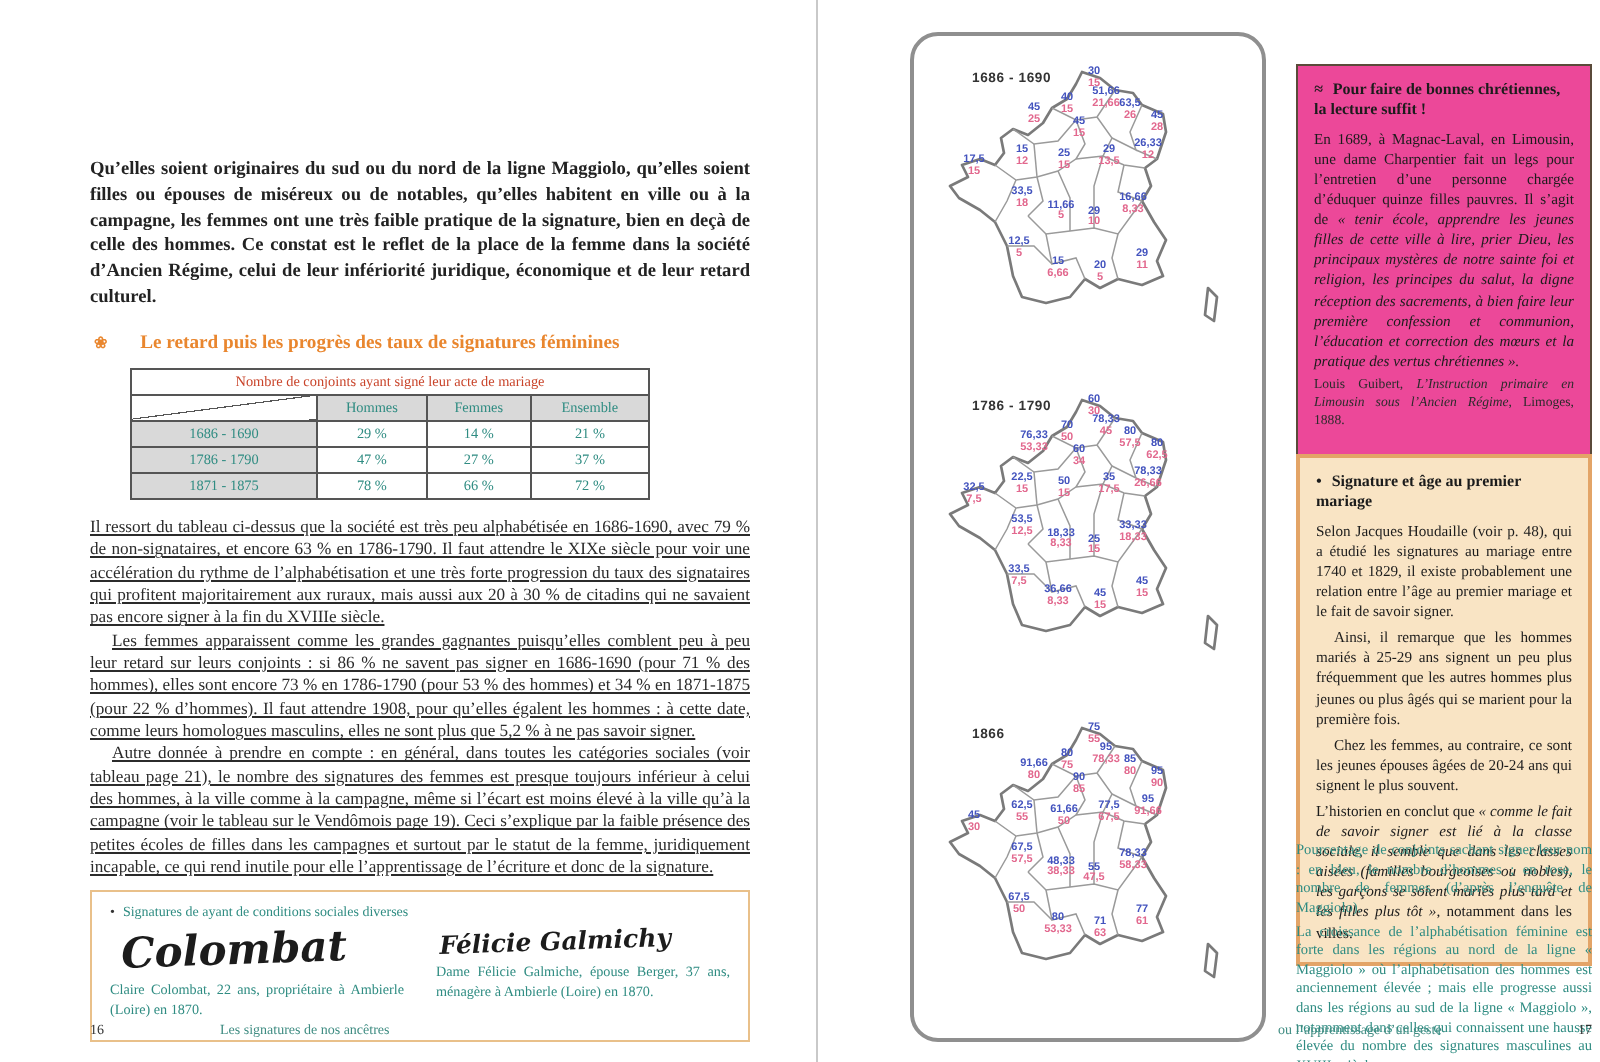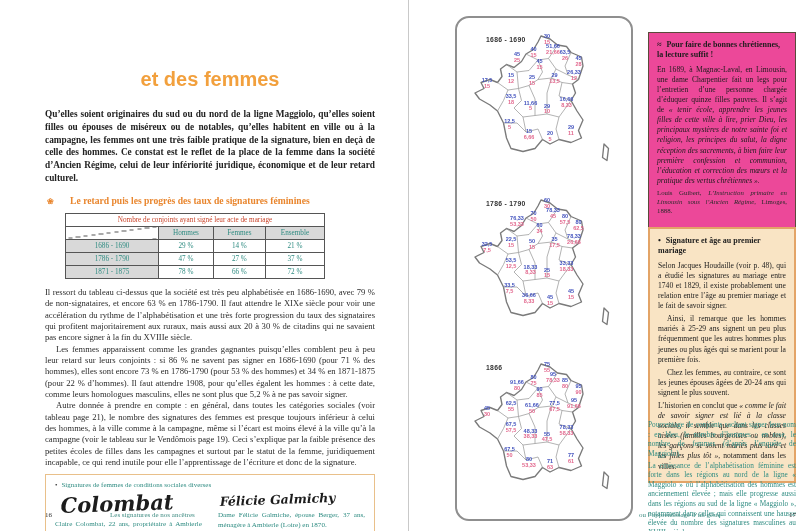--- a/index.html
+++ b/index.html
@@ -13,21 +13,21 @@
   .section-head{color:#E9862E;font-weight:bold;font-size:9.6px;margin:4px 0 7px 2px;}
   .section-head .orn{color:#E9862E;font-size:8px;margin-right:14px;}
   table.sig-table{border-collapse:collapse;width:260px;margin:0 0 8px 20px;font-size:7.2px;}
   table.sig-table td,table.sig-table th{border:1px solid #555;padding:1.5px 2px;text-align:center;height:9px;}
   table.sig-table{border:1.5px solid #444;}
   .tbl-title{color:#C9442A;background:#fff;font-weight:normal;}
   .tbl-colhead{background:#d9d9d9;color:#2F8C82;}
   .tbl-period{background:#d9d9d9;color:#2F8C82;width:88px;}
   .tbl-val{color:#2F8C82;background:#fff;}
   .diag{background:#fff linear-gradient(to bottom right,transparent 48.8%,#555 48.8%,#555 51.2%,transparent 51.2%);}
-  .body-para{font-size:8.6px;line-height:1.32;text-align:justify;margin:0;}
+  .body-para{font-size:8.6px;line-height:1.32;text-align:justify;margin:0;text-decoration:underline;}
   .body-para.indent{text-indent:11px;}
   
   .sig-box{border:1px solid #E9C08A;margin-top:6px;padding:6px 9px 7px 9px;}
   .sig-box-label{font-size:7px;color:#2F8C82;margin-bottom:2px;}
   .sig-box-label .blt{color:#333;margin-right:4px;}
   .sig-grid{display:grid;grid-template-columns:1fr 1fr;column-gap:16px;row-gap:2px;}
   .sig-entry{margin-bottom:3px;}
   .sig-script{font-family:"DejaVu Serif",serif;font-style:italic;font-weight:bold;color:#1c1c1c;
               transform:rotate(-2deg);transform-origin:left bottom;white-space:nowrap;}
   .sig-big{font-size:21px;margin:2px 0 1px 6px;}
@@ -70,21 +70,20 @@
   .right-footer .pagenum{color:#333;}
 </style>
 </head>
 <body>
 
 <div id="spread">
 
   <div id="left-page">
     <h1 class="main-title">
       <br>
-      <span>et des femmes</span>
     </h1>
 
     <p class="intro">Qu’elles soient originaires du sud ou du nord de la ligne Maggiolo, qu’elles soient filles ou épouses de miséreux ou de notables, qu’elles habitent en ville ou à la campagne, les femmes ont une très faible pratique de la signature, bien en deçà de celle des hommes. Ce constat est le reflet de la place de la femme dans la société d’Ancien Régime, celui de leur infériorité juridique, économique et de leur retard culturel.</p>
 
     <div class="section-head">
       <span class="orn">❀</span>
       <span>Le retard puis les progrès des taux de signatures féminines</span>
     </div>
 
     <table class="sig-table">
@@ -120,21 +119,21 @@
           </tr>
         </tbody>
     </table>
 
     <p class="body-para">Il ressort du tableau ci-dessus que la société est très peu alphabétisée en 1686-1690, avec 79 % de non-signataires, et encore 63 % en 1786-1790. Il faut attendre le XIXe siècle pour voir une accélération du rythme de l’alphabétisation et une très forte progression du taux des signataires qui profitent majoritairement aux ruraux, mais aussi aux 20 à 30 % de citadins qui ne savaient pas encore signer à la fin du XVIIIe siècle.</p>
     <p class="body-para indent">Les femmes apparaissent comme les grandes gagnantes puisqu’elles comblent peu à peu leur retard sur leurs conjoints : si 86 % ne savent pas signer en 1686-1690 (pour 71 % des hommes), elles sont encore 73 % en 1786-1790 (pour 53 % des hommes) et 34 % en 1871-1875 (pour 22 % d’hommes). Il faut attendre 1908, pour qu’elles égalent les hommes : à cette date, comme leurs homologues masculins, elles ne sont plus que 5,2 % à ne pas savoir signer.</p>
     <p class="body-para indent">Autre donnée à prendre en compte : en général, dans toutes les catégories sociales (voir tableau page 21), le nombre des signatures des femmes est presque toujours inférieur à celui des hommes, à la ville comme à la campagne, même si l’écart est moins élevé à la ville qu’à la campagne (voir le tableau sur le Vendômois page 19). Ceci s’explique par la faible présence des petites écoles de filles dans les campagnes et surtout par le statut de la femme, juridiquement incapable, ce qui rend inutile pour elle l’apprentissage de l’écriture et donc de la signature.</p>
 
     <div class="sig-box">
       <div class="sig-box-label">
-        <span class="blt">•</span><span>Signatures de femmes de conditions sociales diverses</span>
+        <span class="blt">•</span><span>Signatures de ayant de conditions sociales diverses</span>
       </div>
       <div class="sig-grid">
           <div class="sig-entry">
             <div class="sig-script sig-big">Colombat</div>
             <div class="sig-caption">Claire Colombat, 22 ans, propriétaire à Ambierle (Loire) en 1870.</div>
           </div>
           <div class="sig-entry">
             <div class="sig-script sig-mid">Félicie Galmichy</div>
             <div class="sig-caption">Dame Félicie Galmiche, épouse Berger, 37 ans, ménagère à Ambierle (Loire) en 1870.</div>
           </div>

